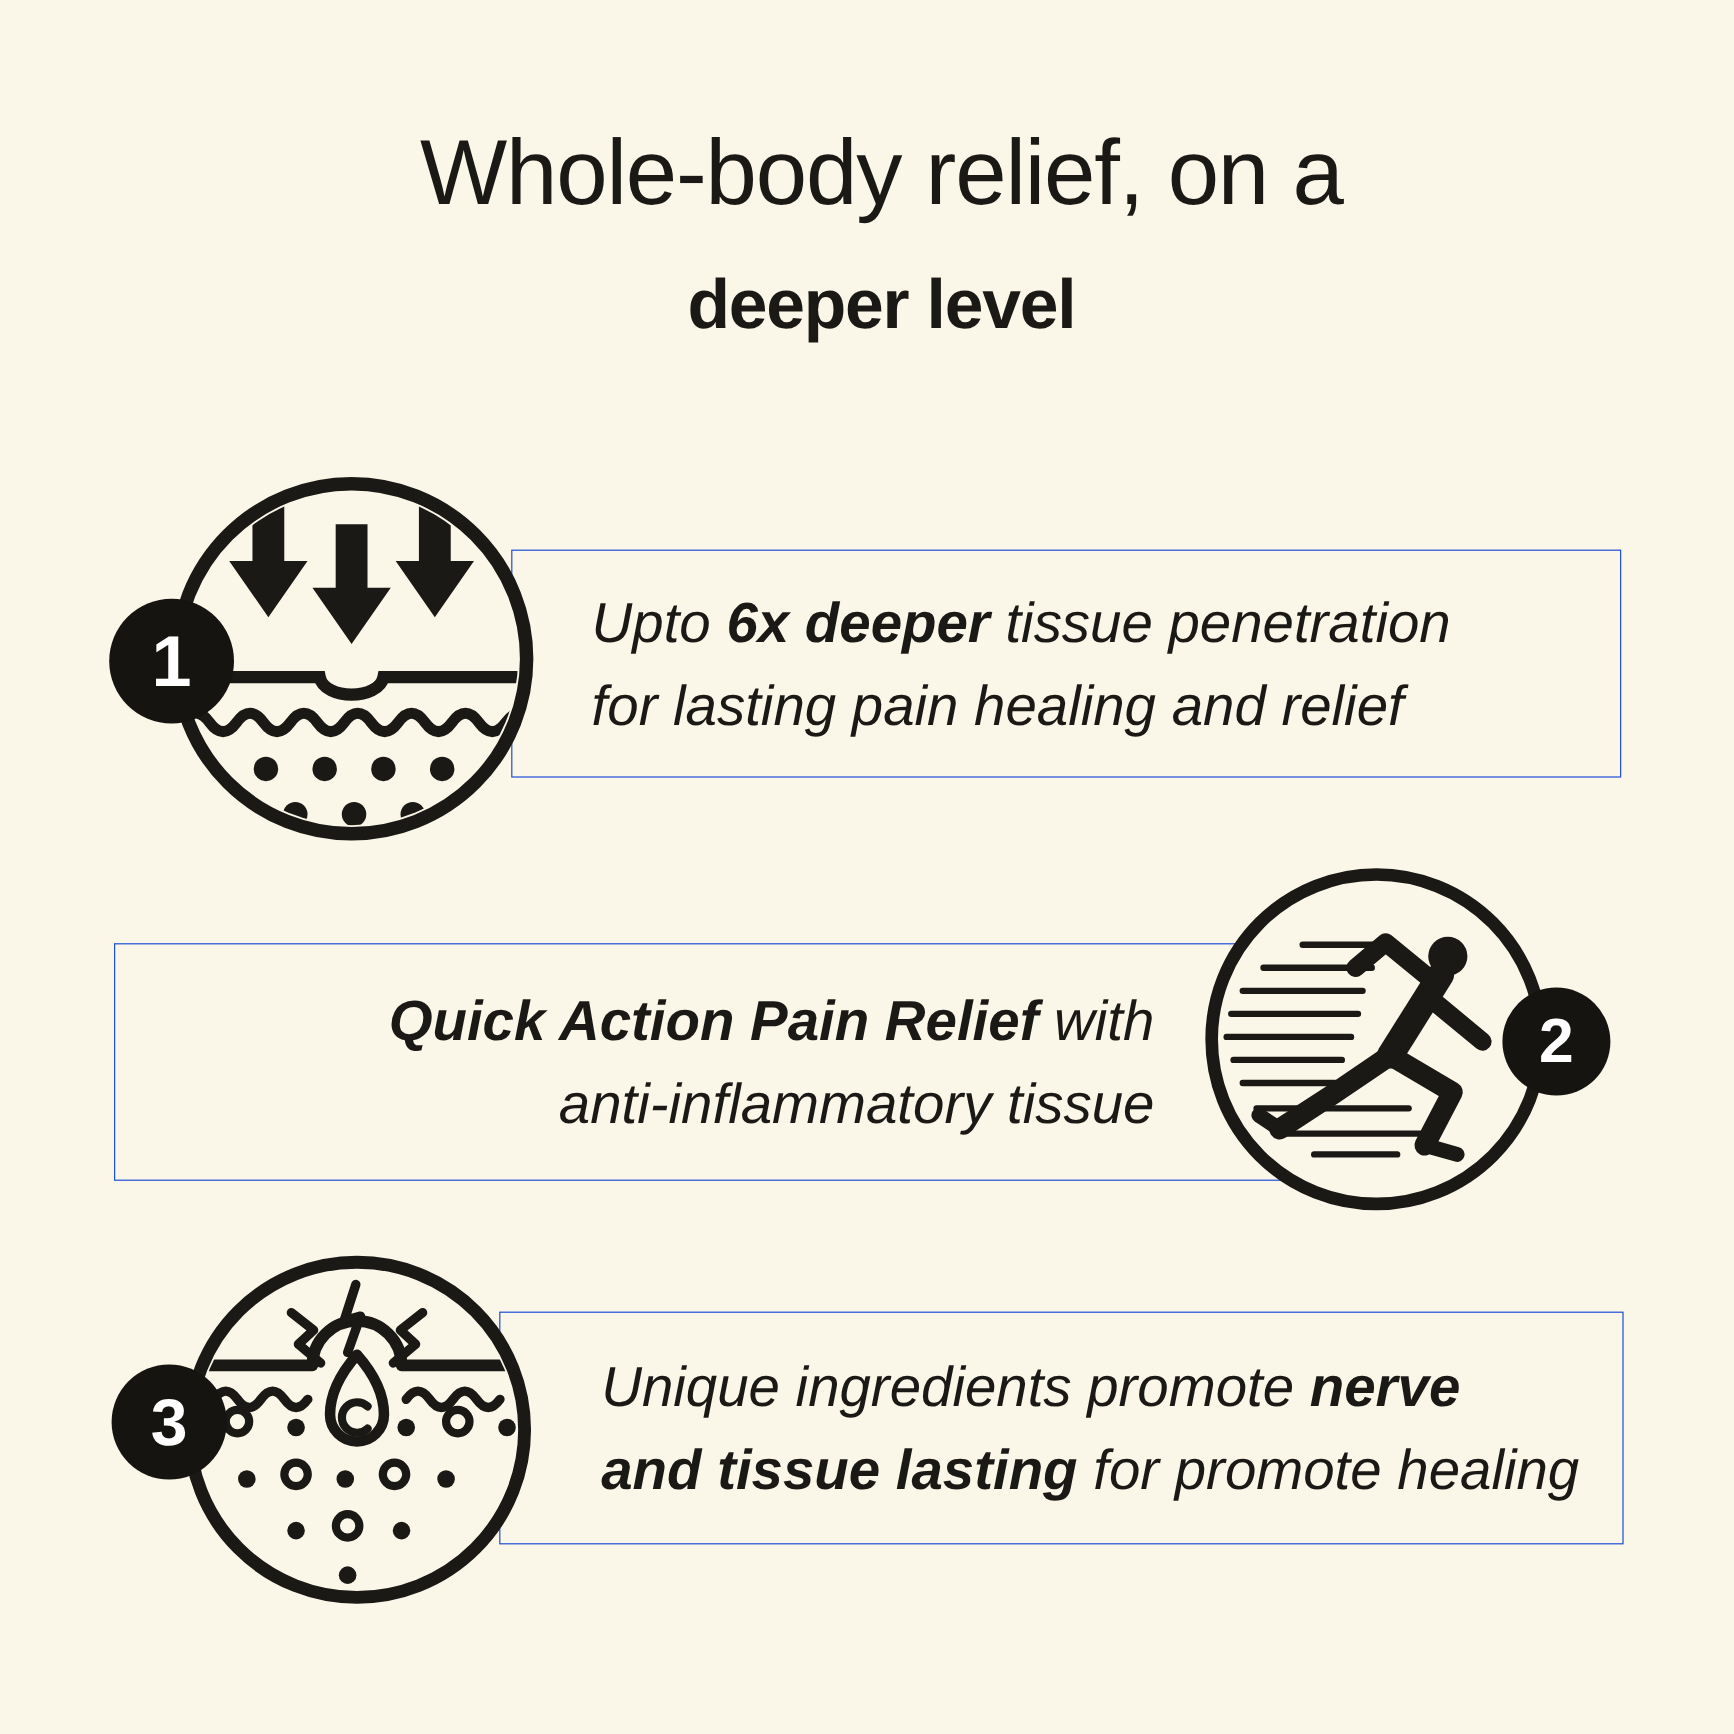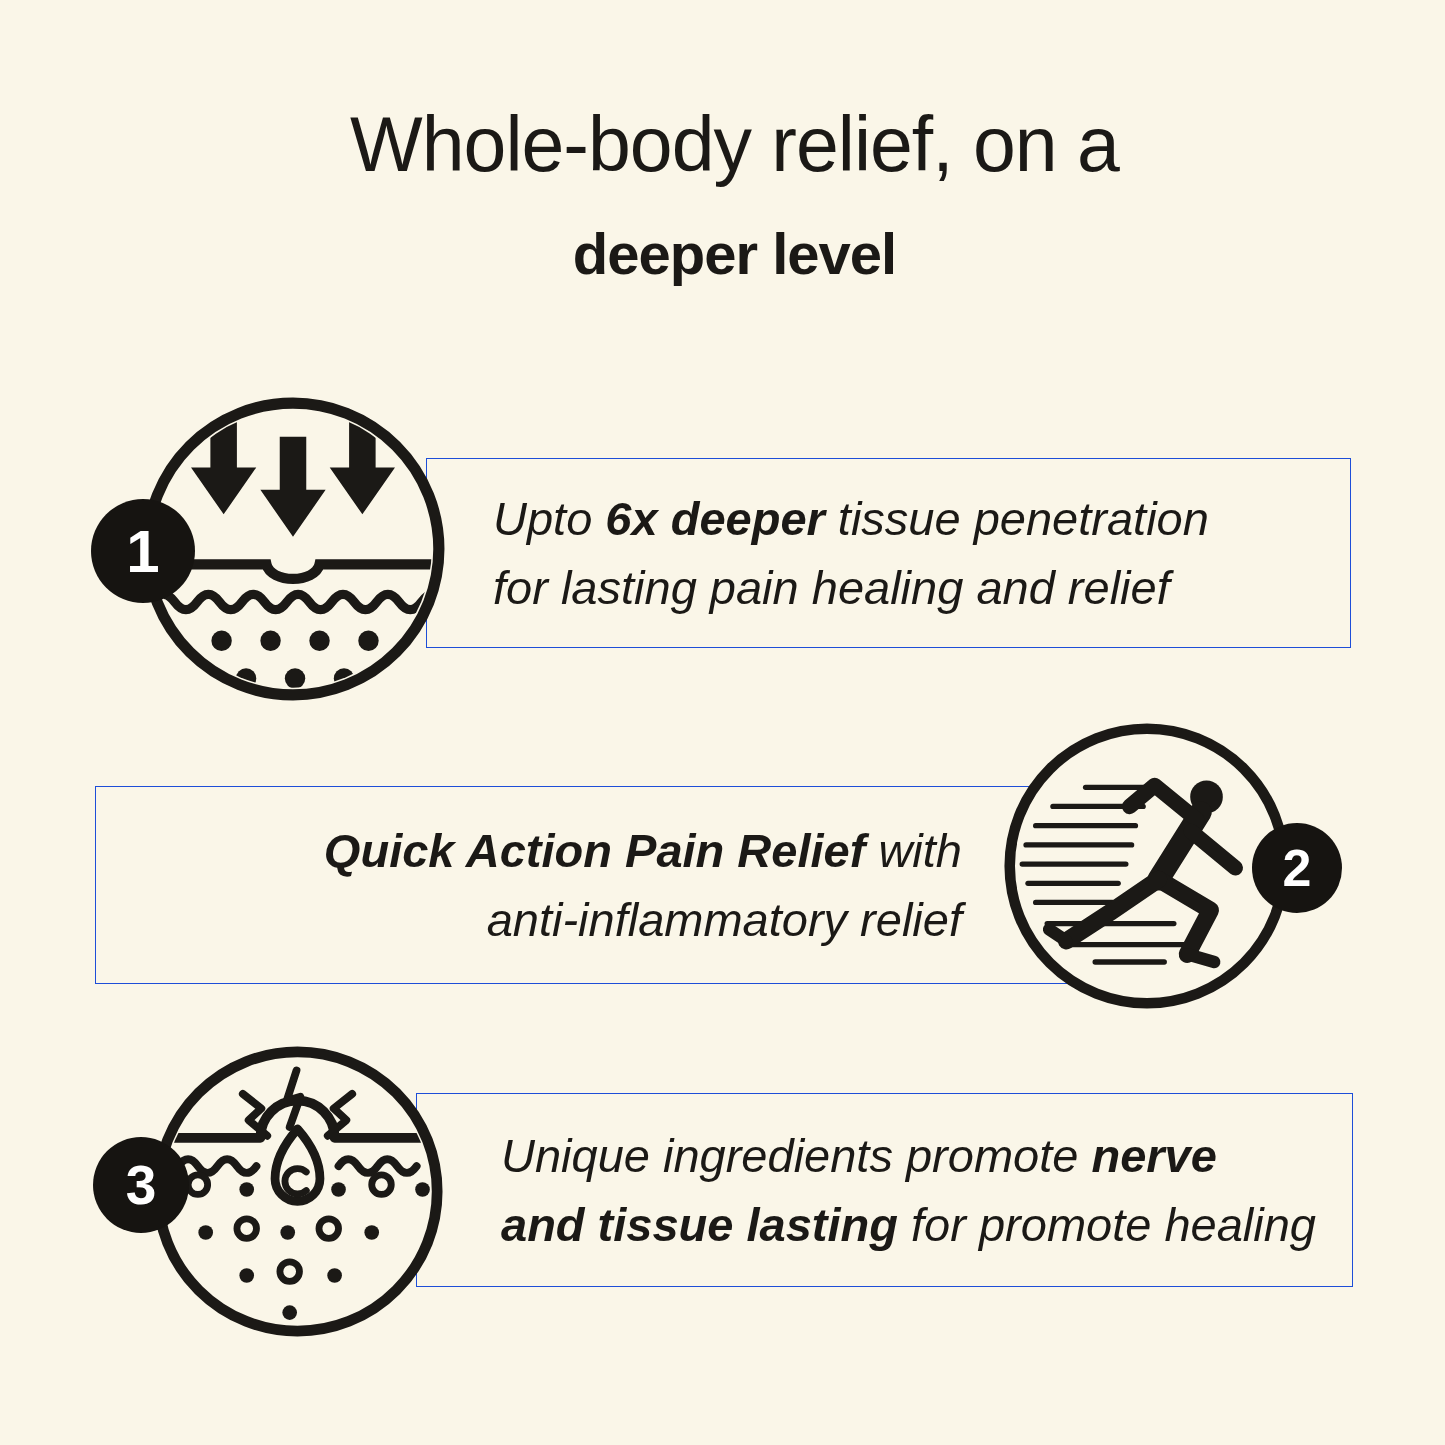--- a/index.html
+++ b/index.html
@@ -85,21 +85,21 @@
           <circle cx="152" cy="277" r="10"></circle>
           <circle cx="200" cy="277" r="10"></circle>
       </g>
     </svg>
   </div>
   <div class="badge badge-1">
     <span>1</span>
   </div>
 
   <div class="note-box box-2">
-    <div style="display:contents"><div><b>Quick Action Pain Relief</b><span> with</span></div><div><span>anti-inflammatory relief</span></div></div>
+    <div style="display:contents"><div><b>Quick Action Pain Relief</b><span> with</span></div><div><span>anti-inflammatory tissue</span></div></div>
   </div>
   <div class="icon-wrap icon-2">
     <svg viewBox="0 0 300 300">
       <defs>
           <clipPath id="clip2">
             <circle cx="150" cy="150" r="136"></circle>
           </clipPath>
         </defs>
       <circle cx="150" cy="150" r="143" fill="#FAF6E8" stroke="#1B1916" stroke-width="11"></circle>
       <g clip-path="url(#clip2)" stroke="#1B1916" stroke-width="5.5" stroke-linecap="round" fill="none">

